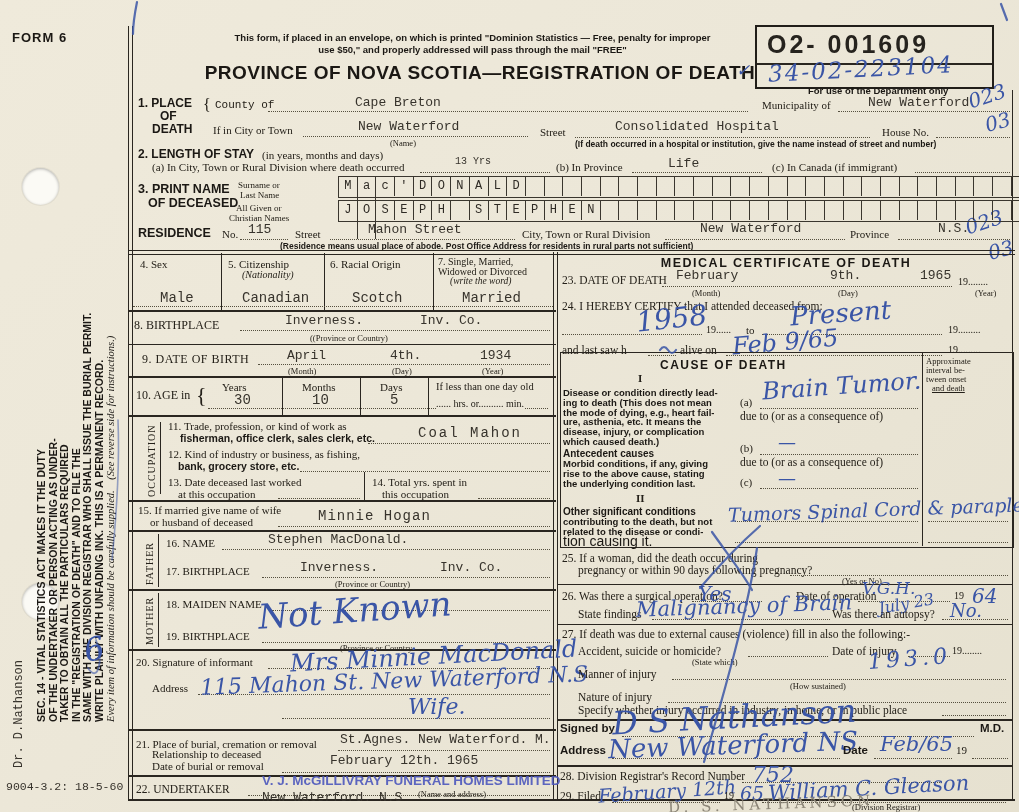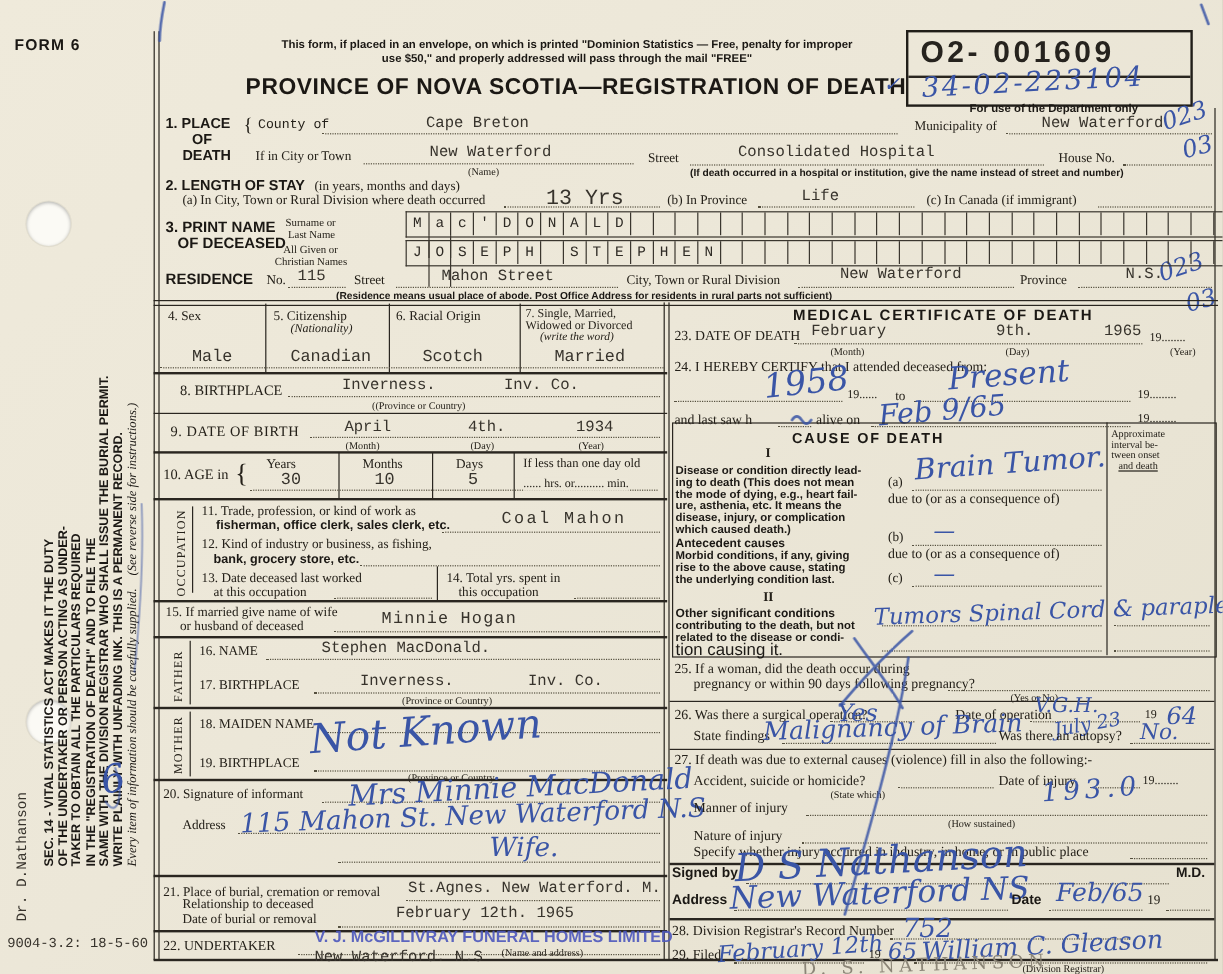--- a/index.html
+++ b/index.html
@@ -95,21 +95,21 @@
   <div class="abs dots" style="left:575px;top:136px;width:295px;"></div>
   <div class="abs typed" style="left:615px;top:119px;font-size:13px;">Consolidated Hospital</div>
   <div class="abs lbl" style="left:882px;top:126px;">House No.</div>
   <div class="abs dots" style="left:936px;top:136px;width:74px;"></div>
   <div class="abs blb sm" style="left:575px;top:139px;font-size:8.5px;">(If death occurred in a hospital or institution, give the name instead of street and number)</div>
 
   <div class="abs blb" style="left:138px;top:147px;font-size:12px;">2. LENGTH OF STAY</div>
   <div class="abs lbl" style="left:262px;top:149px;">(in years, months and days)</div>
   <div class="abs lbl" style="left:152px;top:161px;">(a) In City, Town or Rural Division where death occurred</div>
   <div class="abs dots" style="left:420px;top:171px;width:130px;"></div>
-  <div class="abs typed" style="left:455px;top:156px;font-size:18px;text-align:center;">13 Yrs</div>
+  <div class="abs typed" style="left:455px;top:156px;font-size:10px;text-align:center;">13 Yrs</div>
   <div class="abs lbl" style="left:556px;top:161px;">(b) In Province</div>
   <div class="abs dots" style="left:632px;top:171px;width:130px;"></div>
   <div class="abs typed" style="left:668px;top:156px;font-size:13px;">Life</div>
   <div class="abs lbl" style="left:772px;top:161px;">(c) In Canada (if immigrant)</div>
   <div class="abs dots" style="left:915px;top:171px;width:95px;"></div>
 
   <div class="abs blb" style="left:138px;top:182px;font-size:12.5px;">3. PRINT NAME</div>
   <div class="abs blb" style="left:148px;top:196px;font-size:12.5px;">OF DECEASED</div>
   <div class="abs lbl sm" style="left:238px;top:180px;font-size:9px;">Surname or</div>
   <div class="abs lbl sm" style="left:240px;top:190px;font-size:9px;">Last Name</div>
@@ -146,21 +146,21 @@
   <div class="abs lbl" style="left:438px;top:256px;font-size:10px;">7. Single, Married,</div>
   <div class="abs lbl" style="left:438px;top:266px;font-size:10px;">Widowed or Divorced</div>
   <div class="abs lbl it" style="left:450px;top:276px;font-size:9.5px;">(write the word)</div>
   <div class="abs dots" style="left:133px;top:305px;width:420px;"></div>
   <div class="abs typed" style="left:160px;top:290px;font-size:14px;">Male</div>
   <div class="abs typed" style="left:242px;top:290px;font-size:14px;">Canadian</div>
   <div class="abs typed" style="left:352px;top:290px;font-size:14px;">Scotch</div>
   <div class="abs typed" style="left:462px;top:290px;font-size:14px;">Married</div>
   <div class="abs rule" style="left:128px;top:310px;width:428px;height:1.5px;"></div>
 
-  <div class="abs lbl" style="left:150px;top:318px;font-size:12px;">8. BIRTHPLACE</div>
+  <div class="abs lbl" style="left:134px;top:318px;font-size:12px;">8. BIRTHPLACE</div>
   <div class="abs dots" style="left:240px;top:329px;width:310px;"></div>
   <div class="abs typed" style="left:285px;top:313px;font-size:13px;">Inverness.</div>
   <div class="abs typed" style="left:420px;top:313px;font-size:13px;">Inv. Co.</div>
   <div class="abs lbl sm" style="left:310px;top:333px;">((Province or Country)</div>
   <div class="abs rule" style="left:128px;top:344px;width:428px;height:1px;"></div>
 
   <div class="abs lbl" style="left:142px;top:352px;font-size:12px;letter-spacing:.5px;">9. DATE OF BIRTH</div>
   <div class="abs dots" style="left:258px;top:363px;width:292px;"></div>
   <div class="abs typed" style="left:287px;top:348px;font-size:13px;">April</div>
   <div class="abs lbl sm" style="left:288px;top:366px;">(Month)</div>

